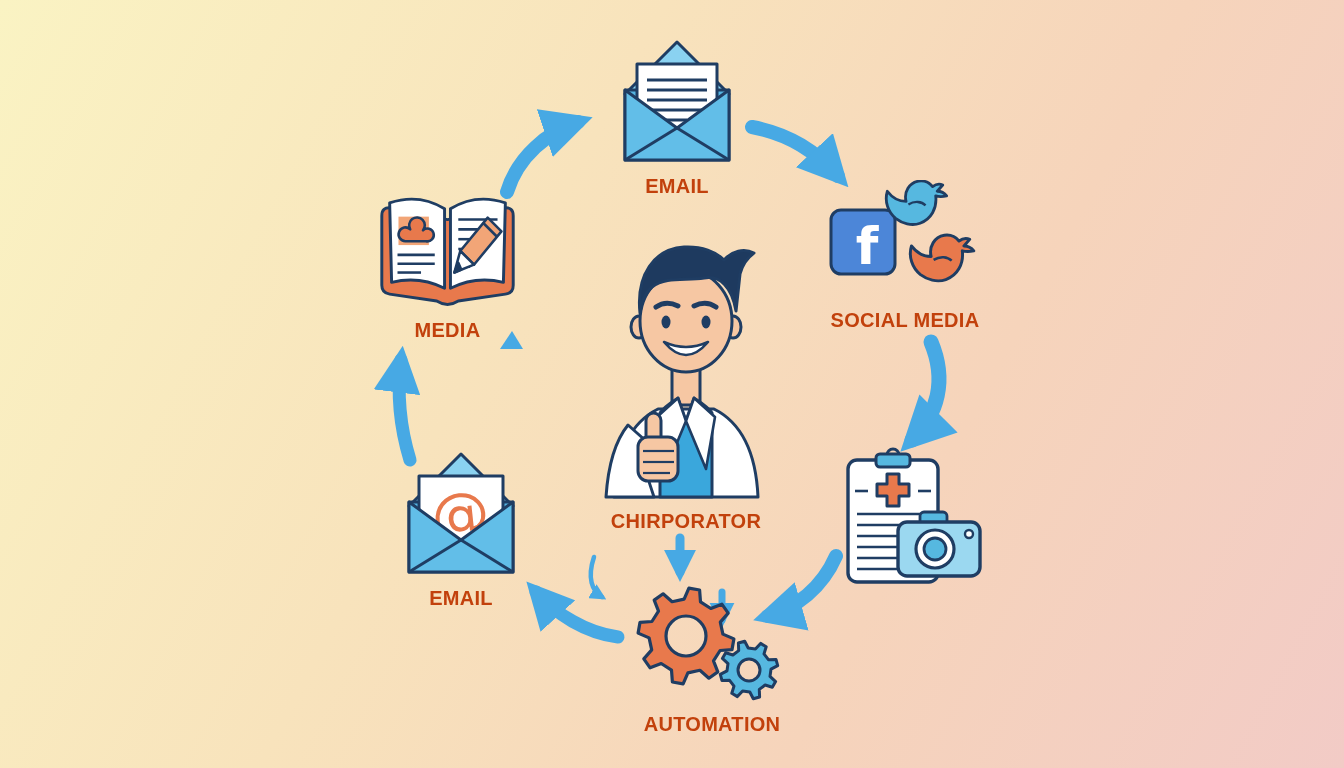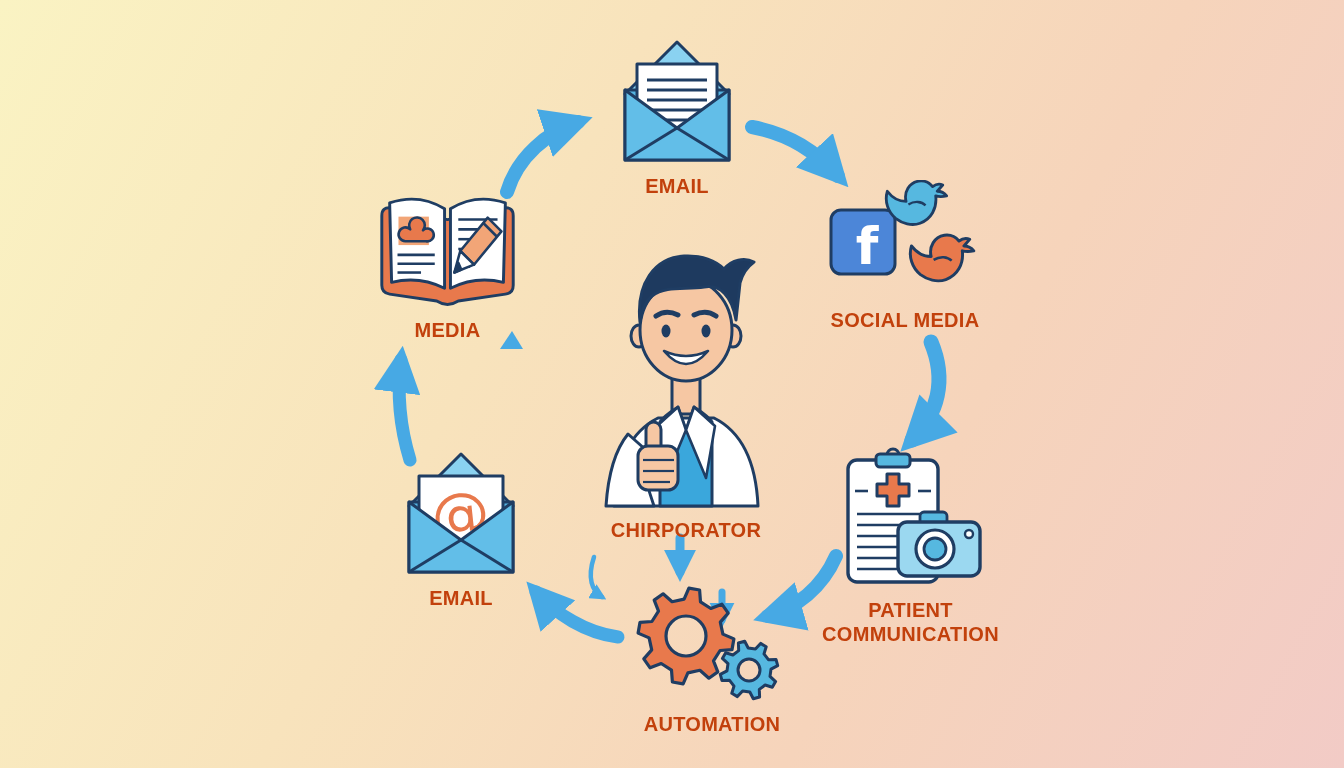--- a/index.html
+++ b/index.html
@@ -105,21 +105,21 @@
         <path d="M30,34 C38,29 47,30 52,35" fill="none" stroke="#1f3d63" stroke-width="3"></path>
       </g>
       <g transform="translate(84,52) scale(0.82)">
         <path d="M14,52 C4,44 -1,30 3,17 C9,25 18,30 27,30 C24,18 31,6 43,4 C50,3 57,6 61,11 C65,8 70,7 74,9 L67,17 C72,17 76,19 79,23 C74,24 69,24 65,23 C67,39 59,53 45,58 C34,62 22,58 14,52 Z" fill="#e8794c" stroke="#1f3d63" stroke-width="3.6" stroke-linejoin="round"></path>
         <path d="M30,34 C38,29 47,30 52,35" fill="none" stroke="#1f3d63" stroke-width="3"></path>
       </g>
     </svg>
     <div class="label">SOCIAL MEDIA</div>
   </div>
 
-  <div class="node" style="left:586px;top:236px;width:200px;">
+  <div class="node" style="left:586px;top:227px;width:200px;">
     <svg width="200" height="272" viewBox="0 0 200 272">
       <g stroke="#1f3d63" stroke-linejoin="round">
         <rect x="86" y="138" width="28" height="40" fill="#f6c7a3" stroke-width="3"></rect>
         <ellipse cx="53" cy="100" rx="8" ry="11" fill="#f6c7a3" stroke-width="3"></ellipse>
         <ellipse cx="147" cy="100" rx="8" ry="11" fill="#f6c7a3" stroke-width="3"></ellipse>
         <ellipse cx="100" cy="94" rx="46" ry="51" fill="#f6c7a3" stroke-width="3"></ellipse>
         <path d="M54,86 C50,48 68,22 98,20 C116,19 130,25 138,33 C146,24 158,21 168,26 C161,31 156,39 154,47 L150,84 C146,60 134,48 118,51 C100,54 80,49 66,60 C59,66 55,76 54,86 Z" fill="#1e3a5f" stroke-width="3"></path>
         <path d="M70,80 Q80,73 92,79" fill="none" stroke-width="5" stroke-linecap="round"></path>
         <path d="M108,79 Q120,73 130,80" fill="none" stroke-width="5" stroke-linecap="round"></path>
         <ellipse cx="80" cy="95" rx="4.5" ry="6.5" fill="#1f3d63" stroke="none"></ellipse>
@@ -163,21 +163,20 @@
         </g>
         <g>
           <rect x="95" y="66" width="27" height="14" rx="4" fill="#56b8e0" stroke-width="2.8"></rect>
           <rect x="73" y="76" width="82" height="54" rx="9" fill="#9bd8f0" stroke-width="3.4"></rect>
           <circle cx="110" cy="103" r="19" fill="#ffffff" stroke-width="3.2"></circle>
           <circle cx="110" cy="103" r="11" fill="#56b8e0" stroke-width="2.8"></circle>
           <circle cx="144" cy="88" r="4" fill="#ffffff" stroke-width="2.4"></circle>
         </g>
       </g>
     </svg>
-    <div class="label" style="width:180px;">PATIENT COMMUNICATION</div>
   </div>
 
   <div class="node" style="left:632px;top:580px;width:160px;">
     <svg width="152" height="122" viewBox="0 0 152 122">
       <path fill="#e8794c" stroke="#1f3d63" stroke-width="3.2" stroke-linejoin="round" d="M86.9,54.1 L97.9,58.9 L96.0,69.6 L84.1,70.5 L77.5,80.8 L81.8,91.9 L72.9,98.2 L63.9,90.3 L51.9,92.9 L47.1,103.9 L36.4,102.0 L35.5,90.1 L25.2,83.5 L14.1,87.8 L7.8,78.9 L15.7,69.9 L13.1,57.9 L2.1,53.1 L4.0,42.4 L15.9,41.5 L22.5,31.2 L18.2,20.1 L27.1,13.8 L36.1,21.7 L48.1,19.1 L52.9,8.1 L63.6,10.0 L64.5,21.9 L74.8,28.5 L85.9,24.2 L92.2,33.1 L84.3,42.1 Z M70,56 A20,20 0 1 0 30,56 A20,20 0 1 0 70,56 Z" fill-rule="evenodd"></path>
       <path fill="#56b8e0" stroke="#1f3d63" stroke-width="3" stroke-linejoin="round" d="M134.0,96.4 L139.6,101.6 L136.3,107.2 L129.1,105.0 L123.3,109.4 L123.6,117.0 L117.3,118.7 L113.8,112.0 L106.6,111.0 L101.4,116.6 L95.8,113.3 L98.0,106.1 L93.6,100.3 L86.0,100.6 L84.3,94.3 L91.0,90.8 L92.0,83.6 L86.4,78.4 L89.7,72.8 L96.9,75.0 L102.7,70.6 L102.4,63.0 L108.7,61.3 L112.2,68.0 L119.4,69.0 L124.6,63.4 L130.2,66.7 L128.0,73.9 L132.4,79.7 L140.0,79.4 L141.7,85.7 L135.0,89.2 Z M124,90 A11,11 0 1 0 102,90 A11,11 0 1 0 124,90 Z" fill-rule="evenodd"></path>
     </svg>
     <div class="label">AUTOMATION</div>
   </div>
 

